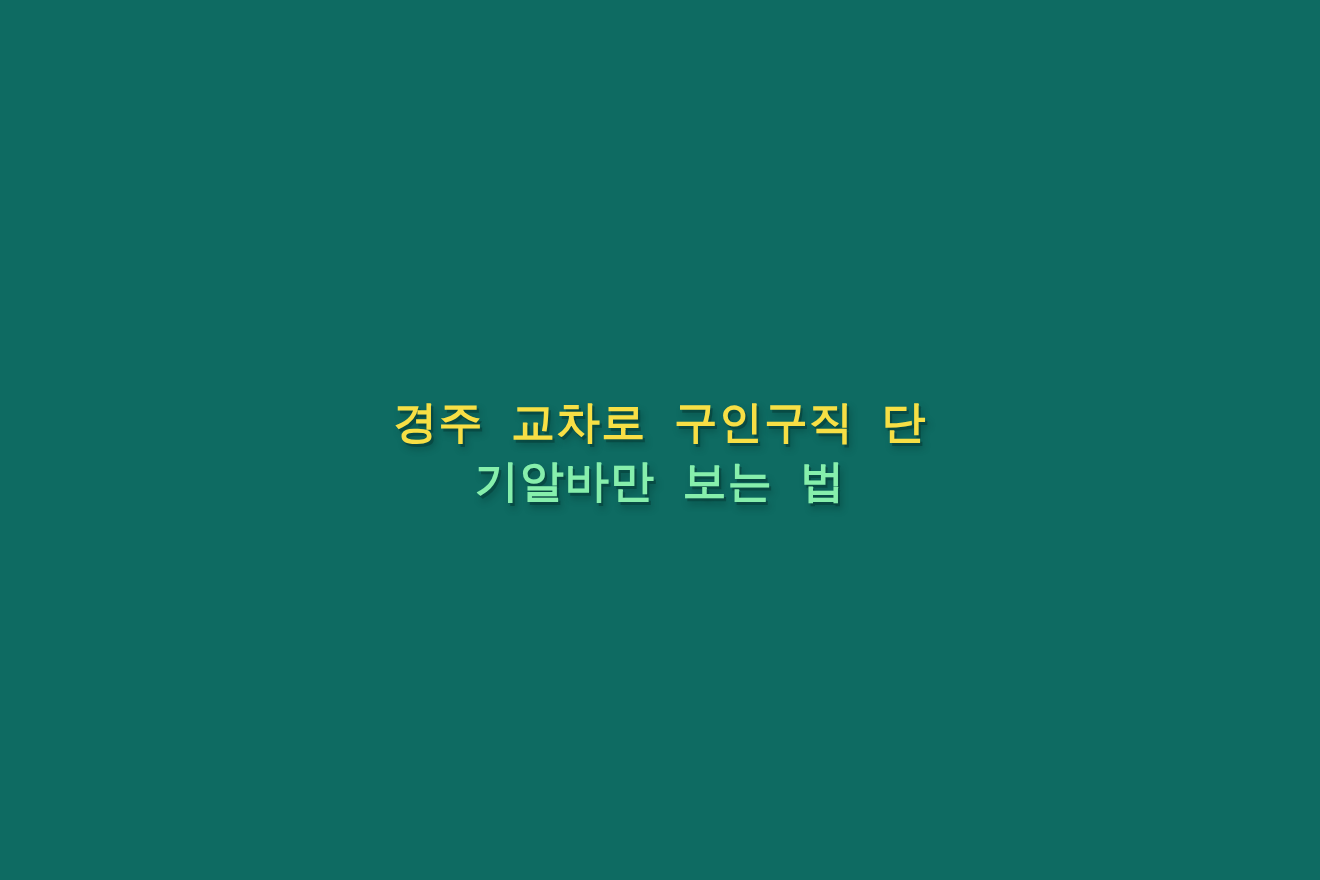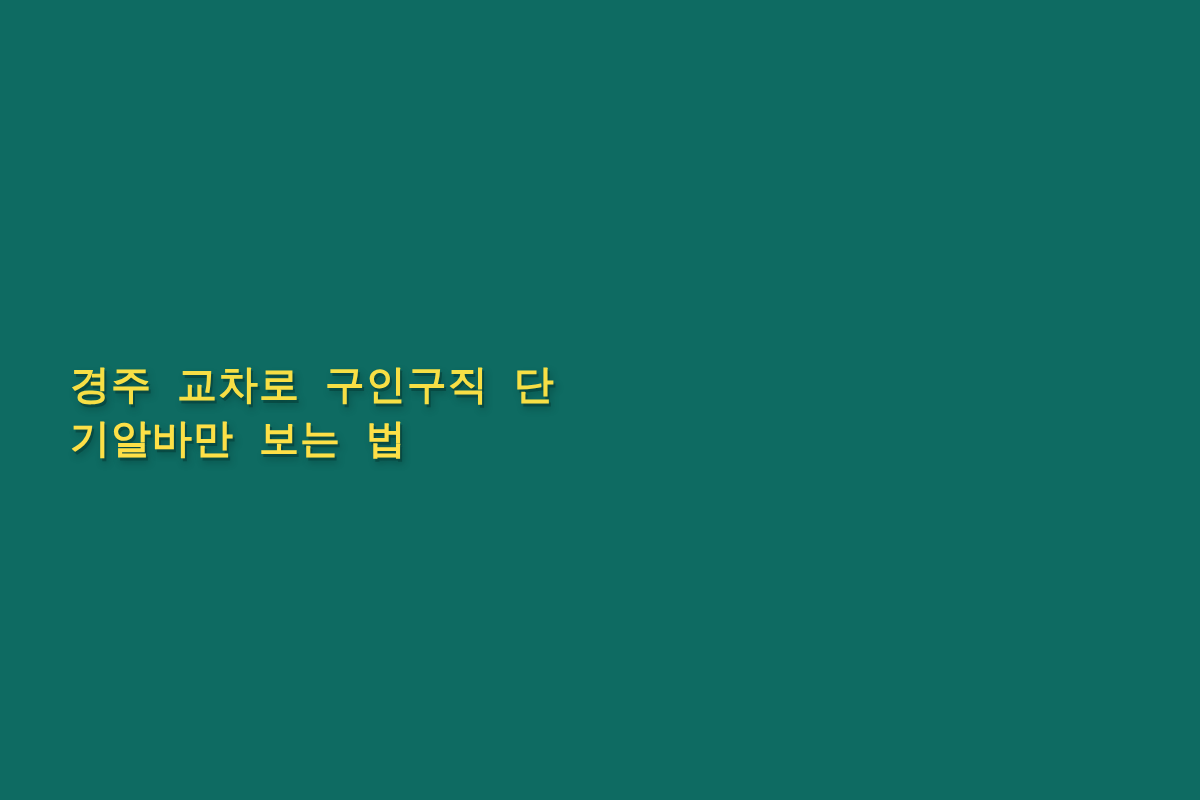--- a/index.html
+++ b/index.html
@@ -52,21 +52,21 @@
 
   .headline-line + .headline-line {
     margin-top: 2px;
   }
 </style>
 </head>
 <body>
 
 <div id="thumbnail-card" style="background: rgb(14, 107, 98);">
 
-  <div id="headline-block" style="text-align: left; margin-top: 43px;">
+  <div id="headline-block" style="text-align: center; margin-top: 43px;">
 
     <span class="headline-line" style="color: rgb(247, 223, 69); font-size: 40px;">경주 교차로 구인구직 단</span>
 
-    <span class="headline-line" style="color: #fde047; font-size: 40px;">기알바만 보는 법</span>
+    <span class="headline-line" style="color: #86efac; font-size: 40px;">기알바만 보는 법</span>
 
   </div>
 
 </div>
 
 </body></html>

